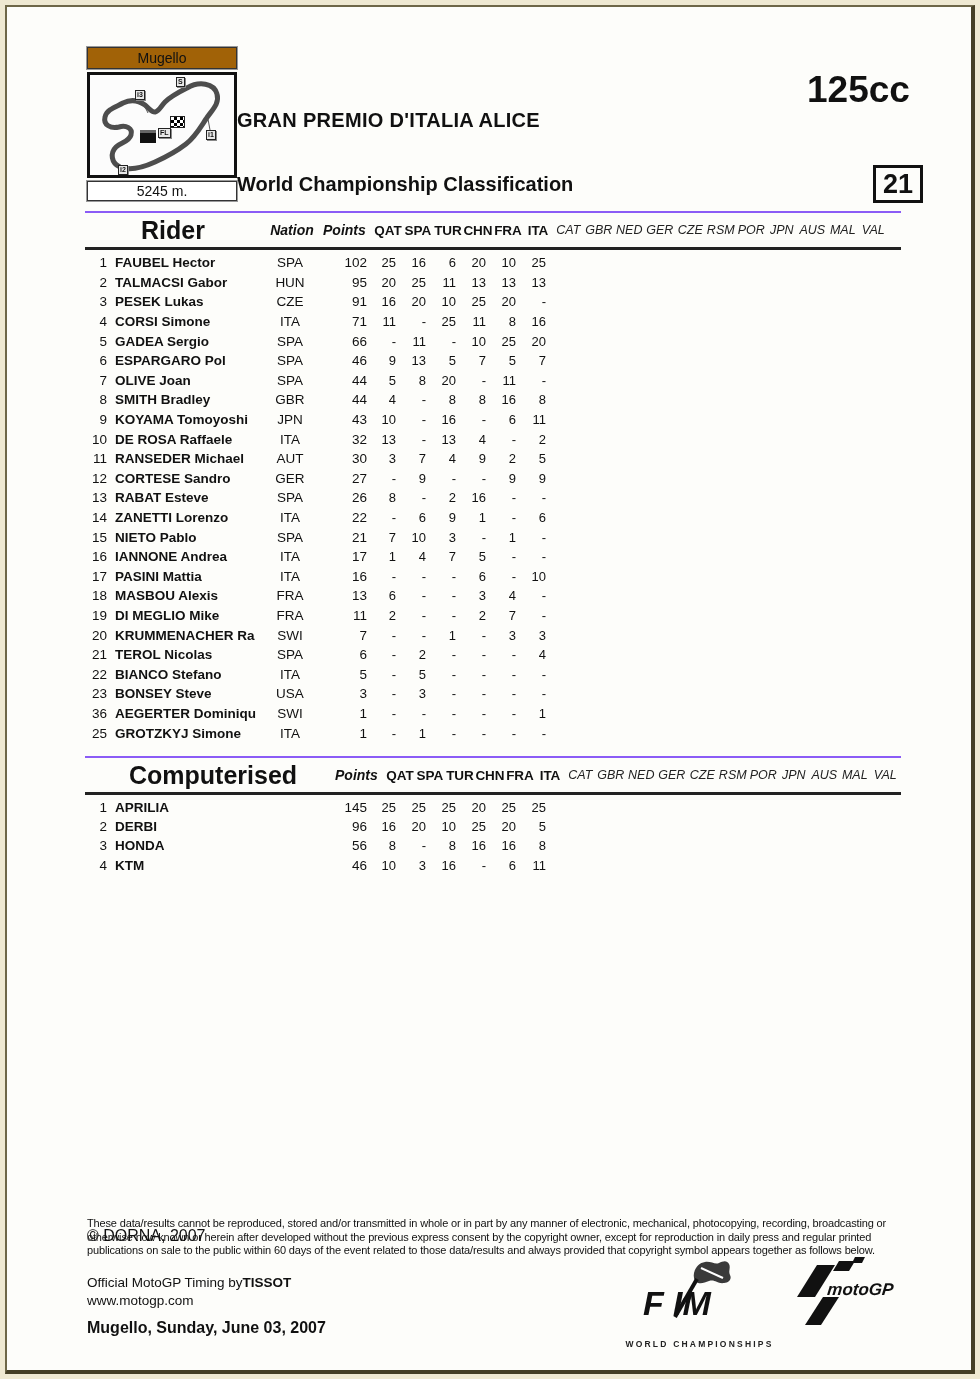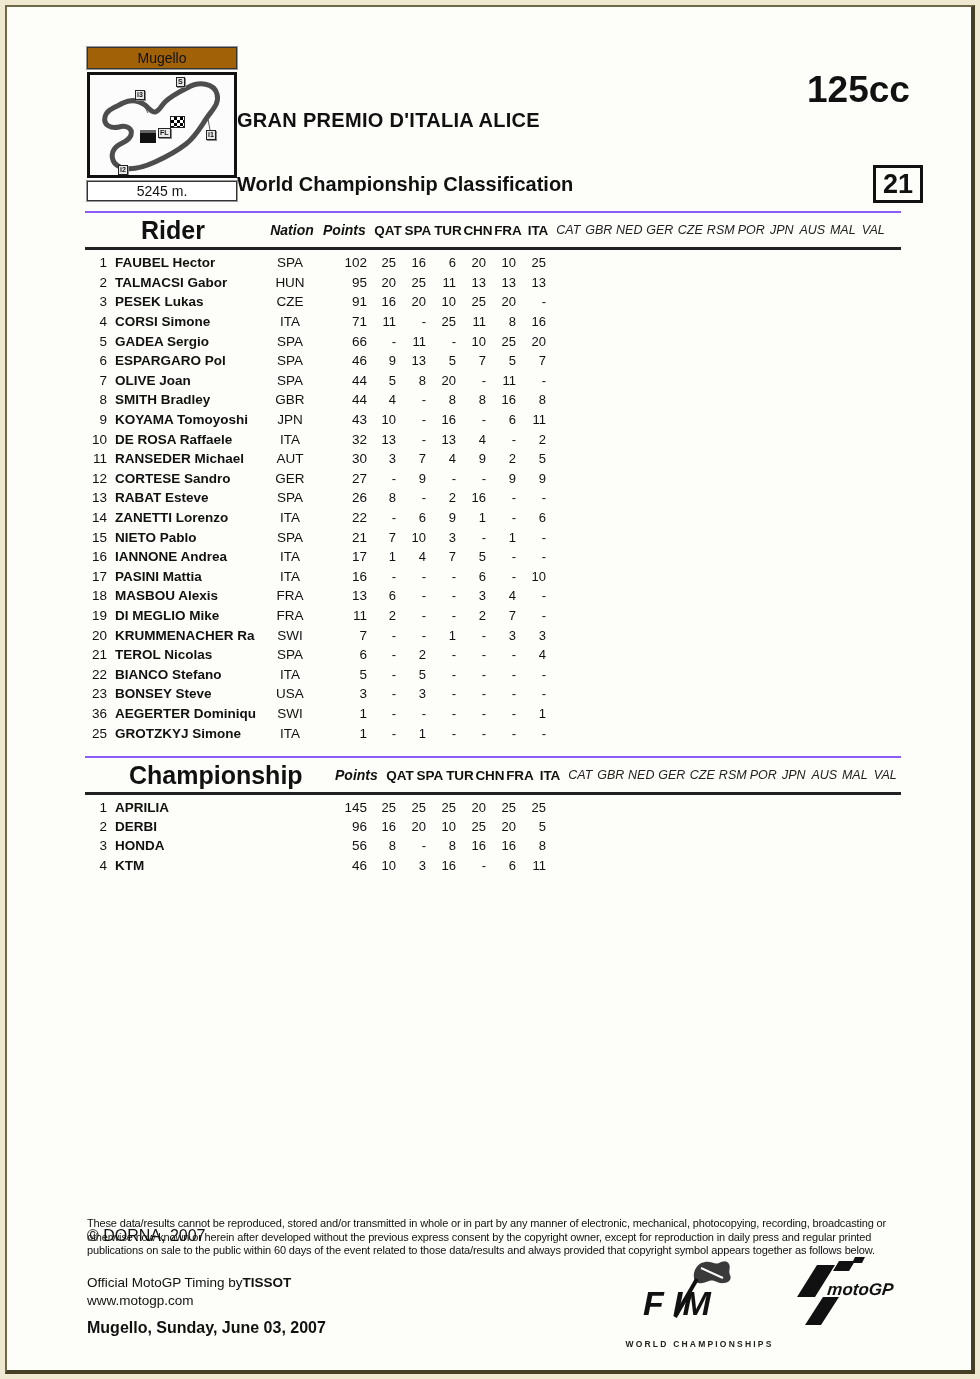--- a/index.html
+++ b/index.html
@@ -430,21 +430,21 @@
             <span class="c-score">-</span>
             <span class="c-score">-</span>
             <span class="c-score">-</span>
             <span class="c-score">-</span>
           </div>
         </div>
     </section>
 
     <section class="abs standings constructor-table">
       <div class="thead">
-        <span class="th-title constructors">Championship</span>
+        <span class="th-title constructors">Computerised</span>
         <span class="th-points">Points</span>
         <span class="codes scored">
             <span class="code">QAT</span>
             <span class="code">SPA</span>
             <span class="code">TUR</span>
             <span class="code">CHN</span>
             <span class="code">FRA</span>
             <span class="code">ITA</span>
           </span>
         <span class="codes upcoming">

